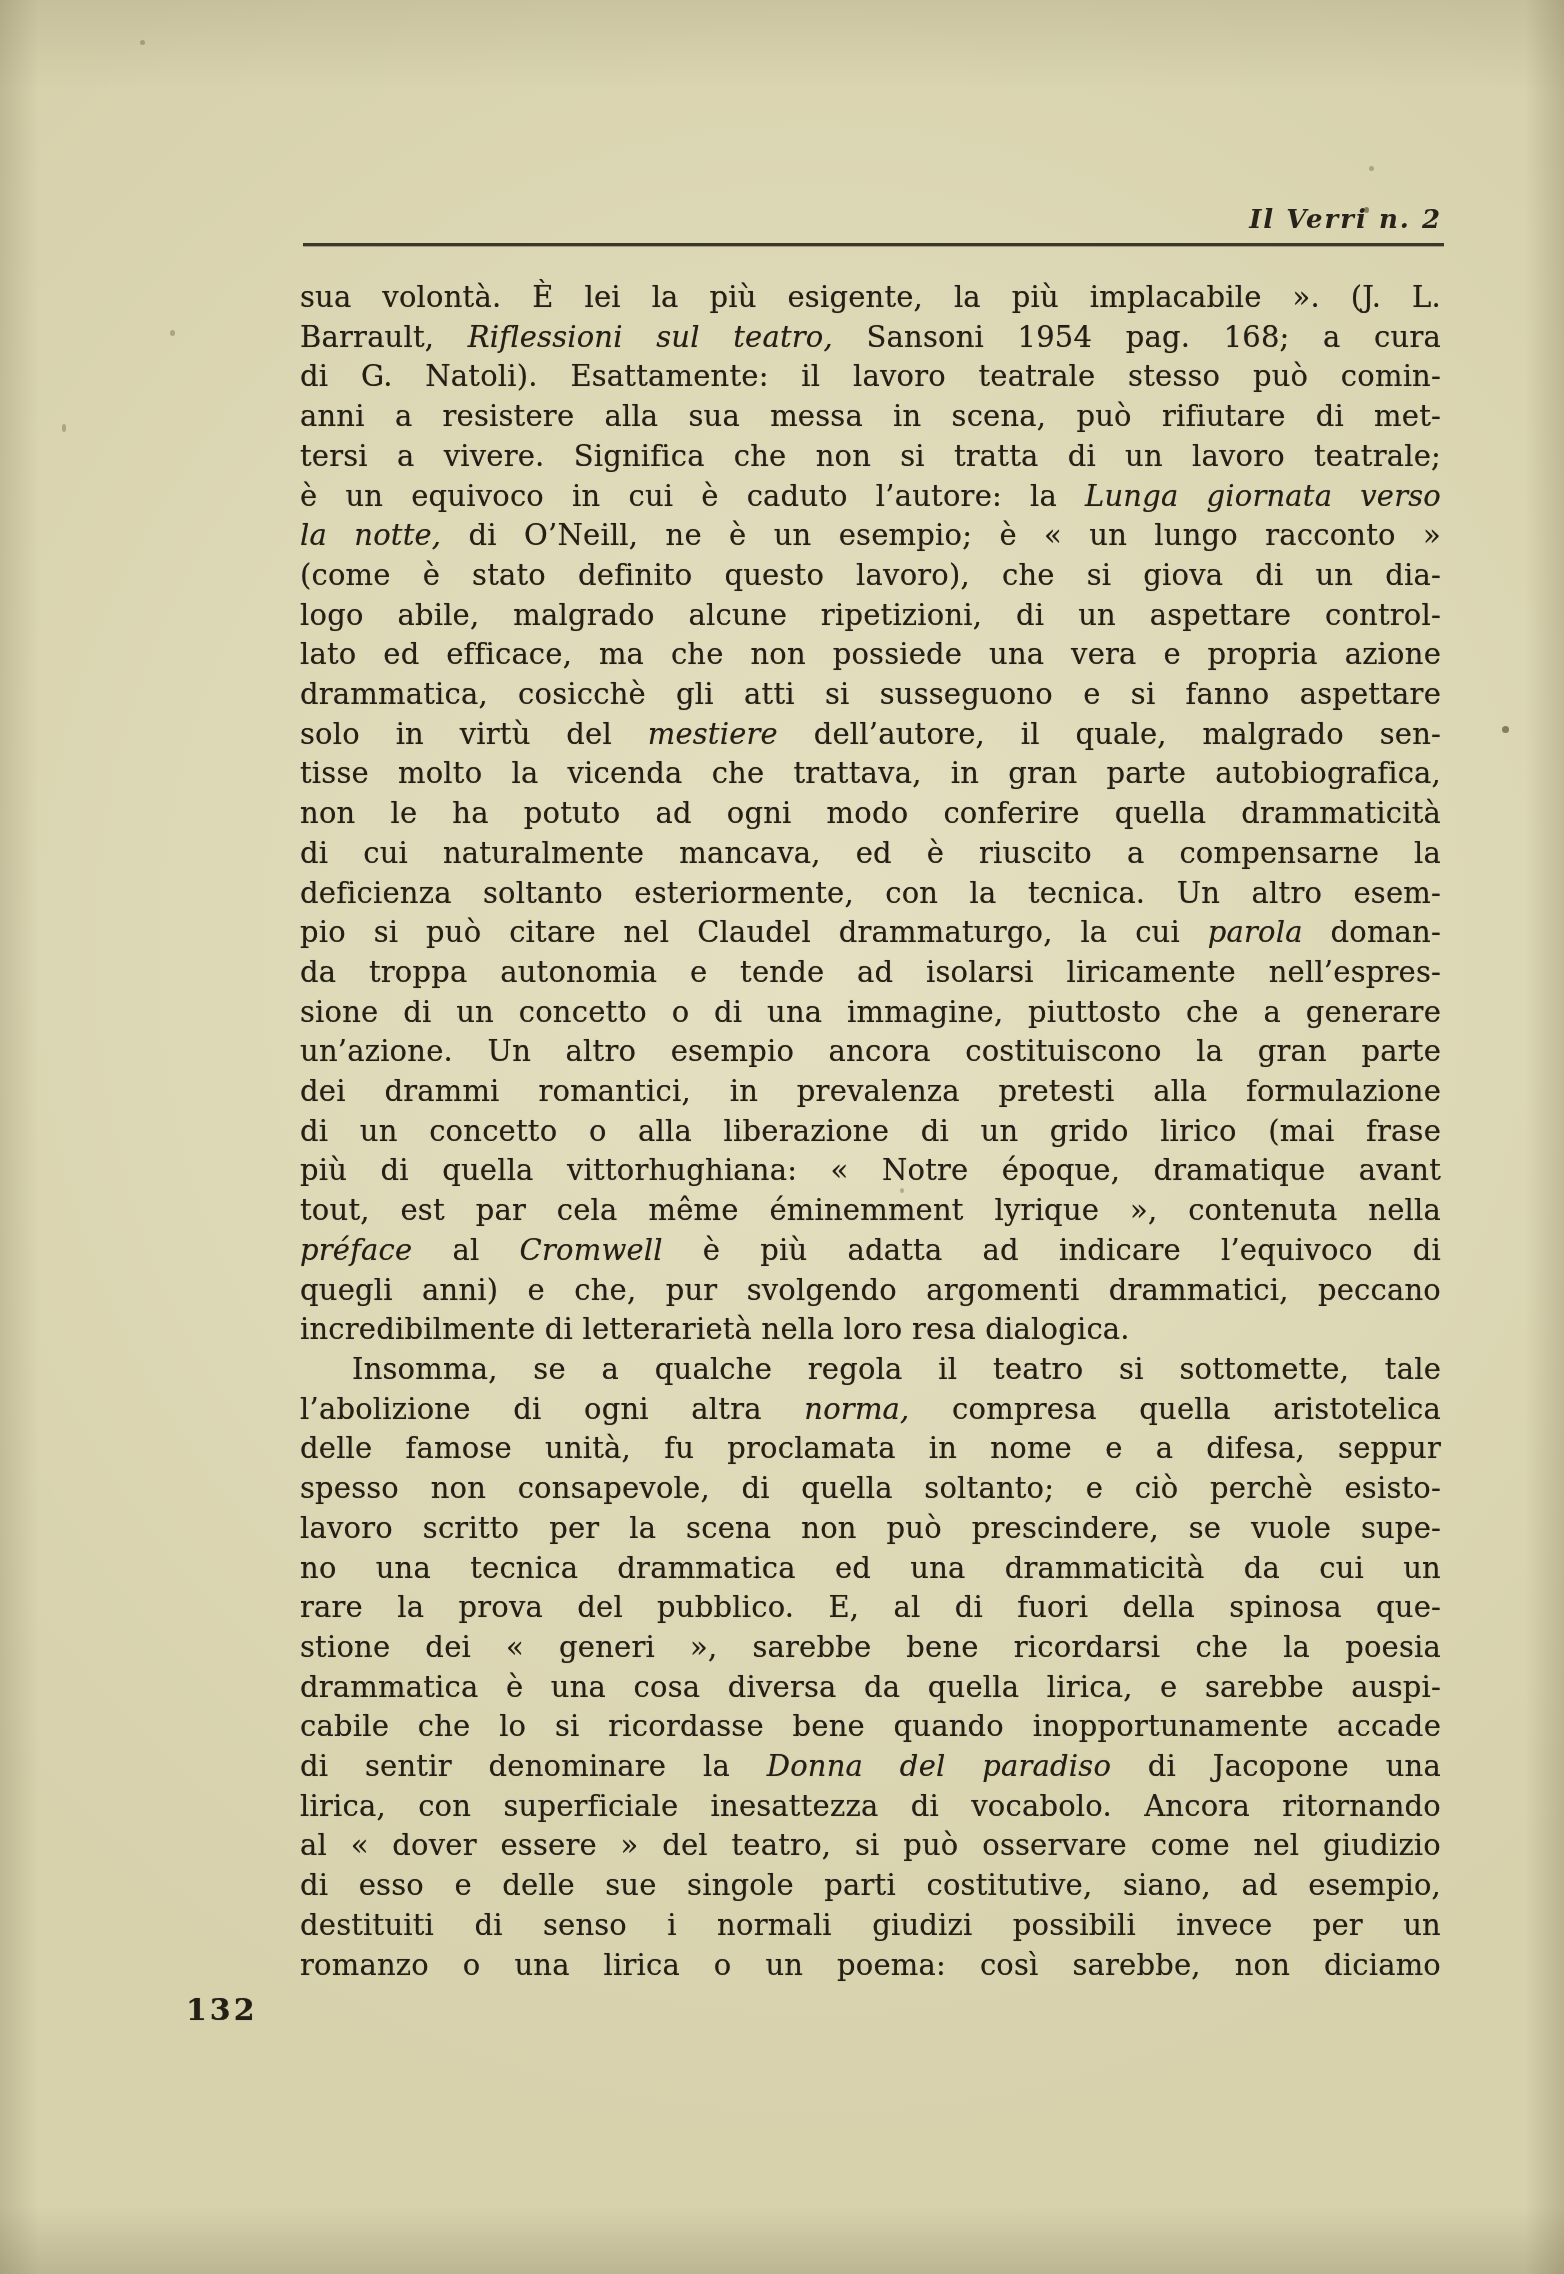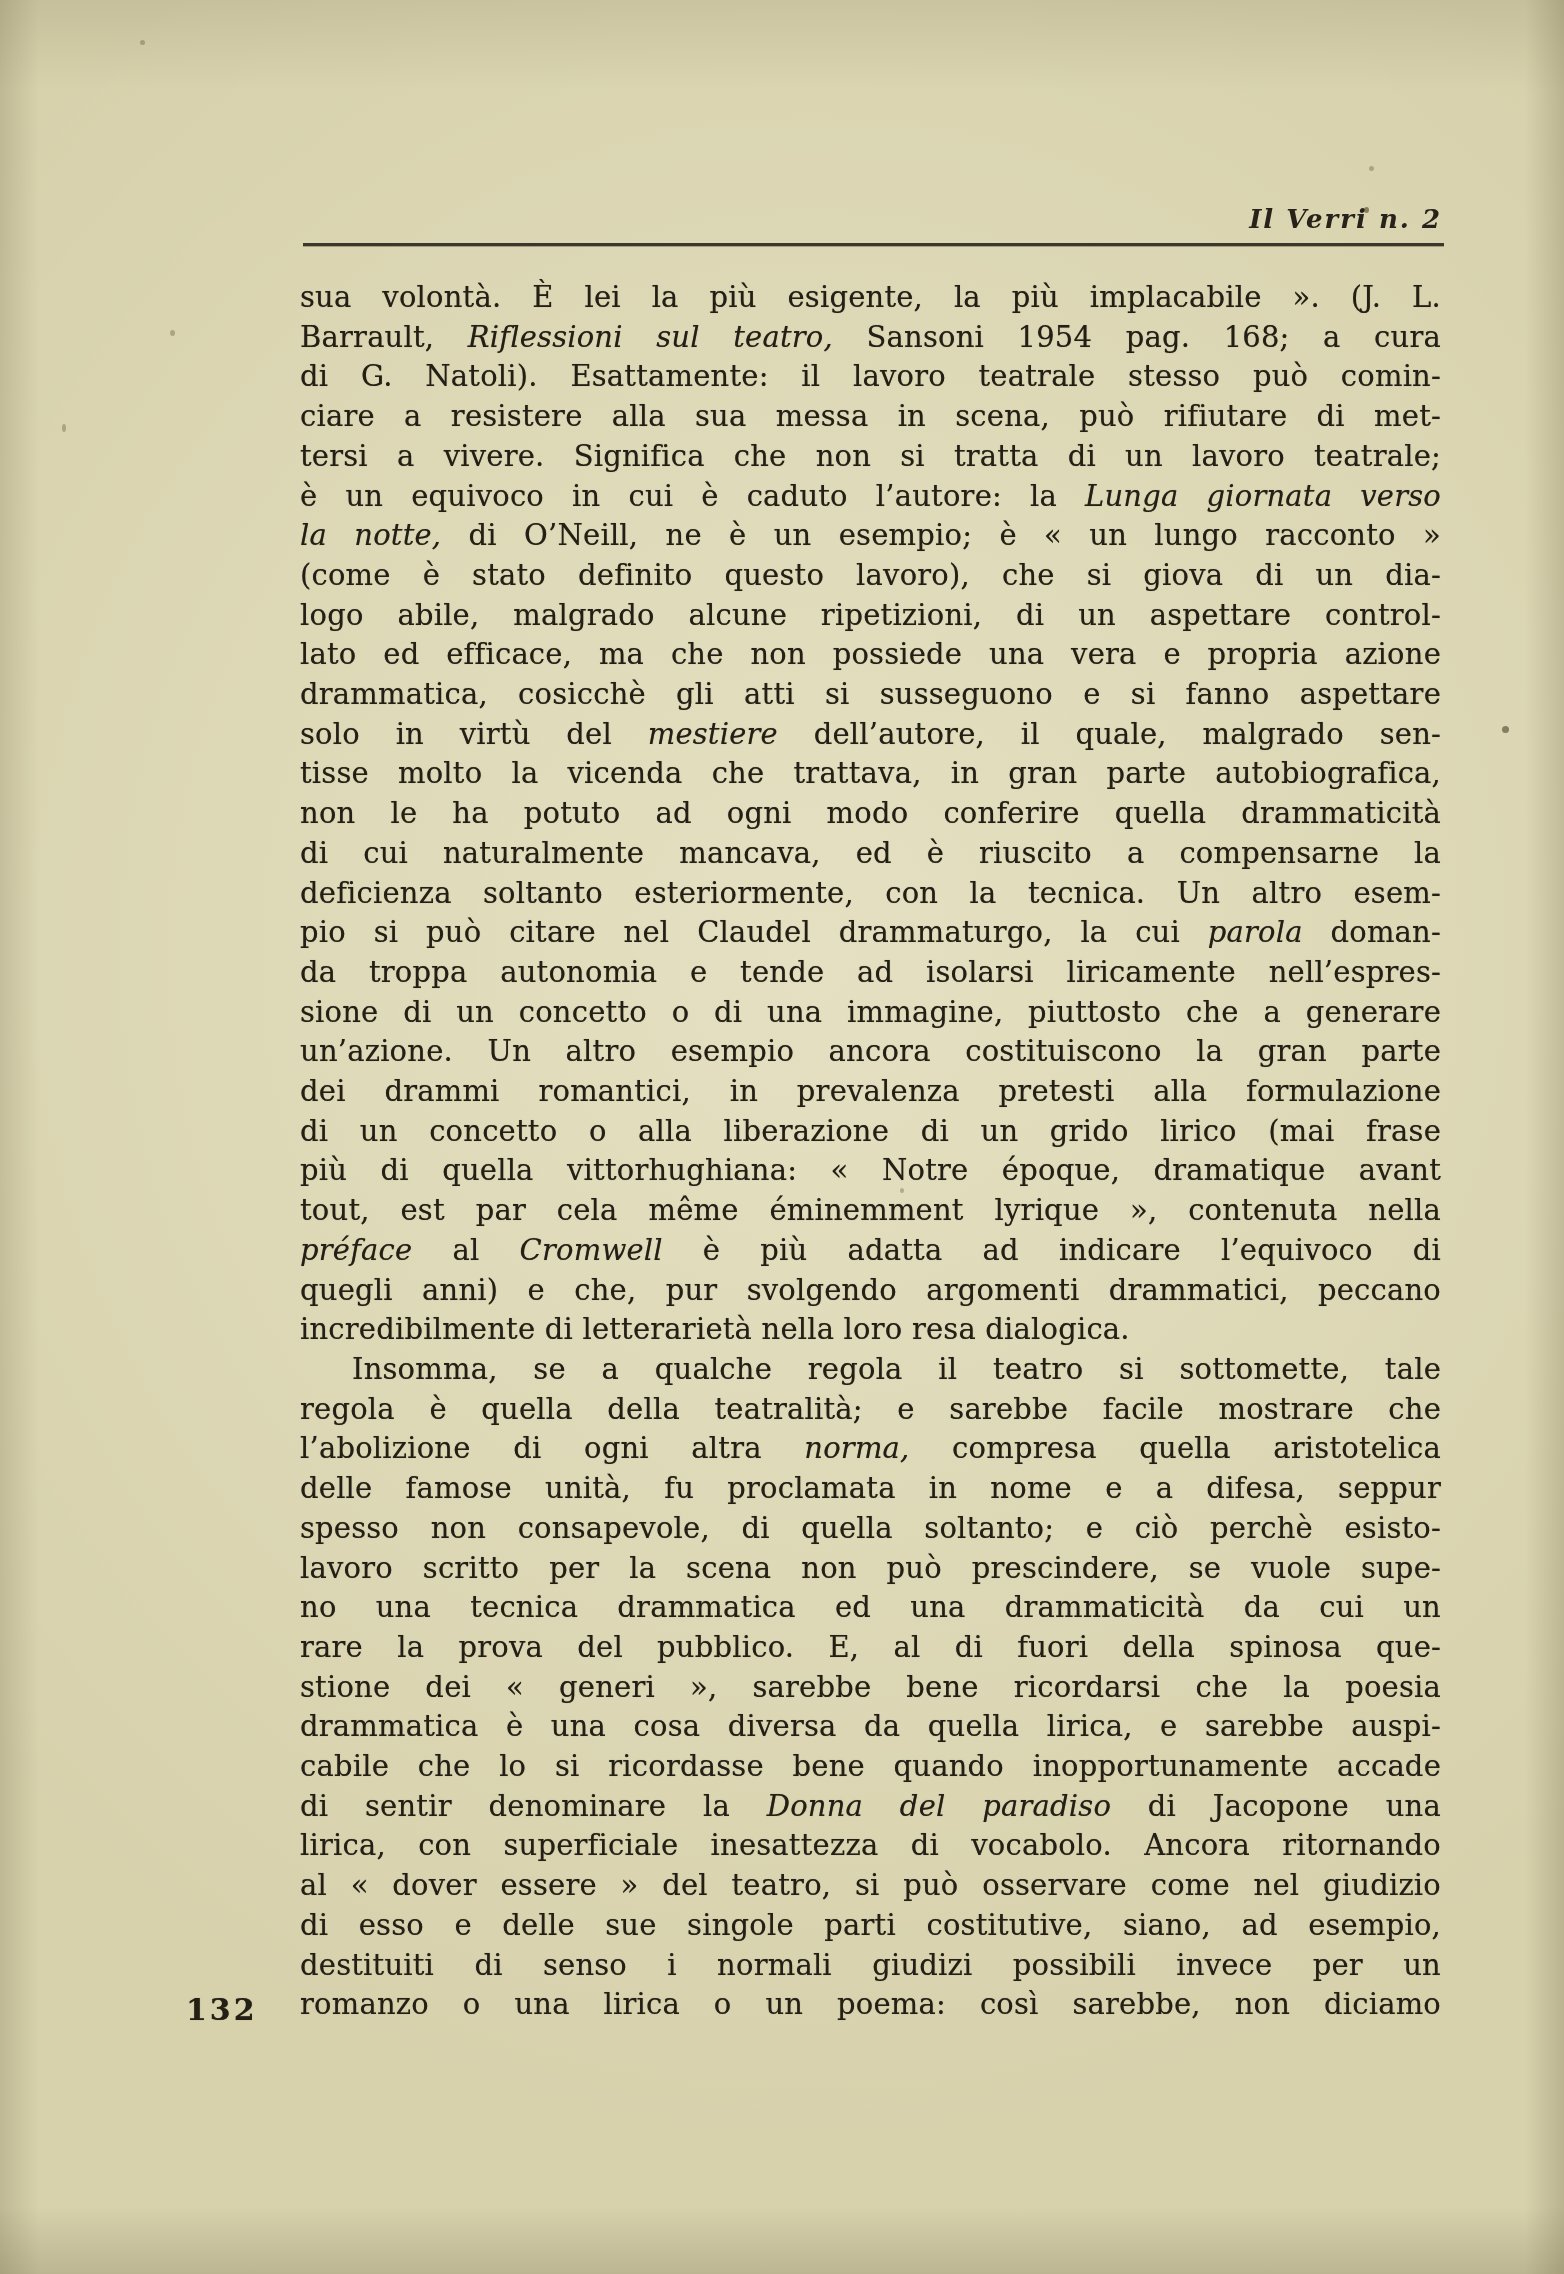--- a/index.html
+++ b/index.html
@@ -83,21 +83,21 @@
 </head>
 <body>
 
 <div class="page" style="--paper: #d7d1ac; --ink: #231f15;">
   <div class="running-head">Il Verri n. 2</div>
   <div class="head-rule"></div>
   <div class="body-text">
       <div class="line"><span>sua volontà. È lei la più esigente, la più implacabile ». (J. L.</span></div>
       <div class="line"><span>Barrault, </span><i>Riflessioni sul teatro,</i><span> Sansoni 1954 pag. 168; a cura</span></div>
       <div class="line"><span>di G. Natoli). Esattamente: il lavoro teatrale stesso può comin-</span></div>
-      <div class="line"><span>ciare a resistere alla sua messa in scena, può rifiutare di met-</span></div>
+      <div class="line"><span>anni a resistere alla sua messa in scena, può rifiutare di met-</span></div>
       <div class="line"><span>tersi a vivere. Significa che non si tratta di un lavoro teatrale;</span></div>
       <div class="line"><span>è un equivoco in cui è caduto l’autore: la </span><i>Lunga giornata verso</i></div>
       <div class="line"><i>la notte,</i><span> di O’Neill, ne è un esempio; è « un lungo racconto »</span></div>
       <div class="line"><span>(come è stato definito questo lavoro), che si giova di un dia-</span></div>
       <div class="line"><span>logo abile, malgrado alcune ripetizioni, di un aspettare control-</span></div>
       <div class="line"><span>lato ed efficace, ma che non possiede una vera e propria azione</span></div>
       <div class="line"><span>drammatica, cosicchè gli atti si susseguono e si fanno aspettare</span></div>
       <div class="line"><span>solo in virtù del </span><i>mestiere</i><span> dell’autore, il quale, malgrado sen-</span></div>
       <div class="line"><span>tisse molto la vicenda che trattava, in gran parte autobiografica,</span></div>
       <div class="line"><span>non le ha potuto ad ogni modo conferire quella drammaticità</span></div>
@@ -108,21 +108,20 @@
       <div class="line"><span>sione di un concetto o di una immagine, piuttosto che a generare</span></div>
       <div class="line"><span>un’azione. Un altro esempio ancora costituiscono la gran parte</span></div>
       <div class="line"><span>dei drammi romantici, in prevalenza pretesti alla formulazione</span></div>
       <div class="line"><span>di un concetto o alla liberazione di un grido lirico (mai frase</span></div>
       <div class="line"><span>più di quella vittorhughiana: « Notre époque, dramatique avant</span></div>
       <div class="line"><span>tout, est par cela même éminemment lyrique », contenuta nella</span></div>
       <div class="line"><i>préface</i><span> al </span><i>Cromwell</i><span> è più adatta ad indicare l’equivoco di</span></div>
       <div class="line"><span>quegli anni) e che, pur svolgendo argomenti drammatici, peccano</span></div>
       <div class="line para-end"><span>incredibilmente di letterarietà nella loro resa dialogica.</span></div>
       <div class="line indent"><span>Insomma, se a qualche regola il teatro si sottomette, tale</span></div>
-      <div class="line"><span>regola è quella della teatralità; e sarebbe facile mostrare che</span></div>
       <div class="line"><span>l’abolizione di ogni altra </span><i>norma,</i><span> compresa quella aristotelica</span></div>
       <div class="line"><span>delle famose unità, fu proclamata in nome e a difesa, seppur</span></div>
       <div class="line"><span>spesso non consapevole, di quella soltanto; e ciò perchè esisto-</span></div>
       <div class="line"><span>lavoro scritto per la scena non può prescindere, se vuole supe-</span></div>
       <div class="line"><span>no una tecnica drammatica ed una drammaticità da cui un</span></div>
       <div class="line"><span>rare la prova del pubblico. E, al di fuori della spinosa que-</span></div>
       <div class="line"><span>stione dei « generi », sarebbe bene ricordarsi che la poesia</span></div>
       <div class="line"><span>drammatica è una cosa diversa da quella lirica, e sarebbe auspi-</span></div>
       <div class="line"><span>cabile che lo si ricordasse bene quando inopportunamente accade</span></div>
       <div class="line"><span>di sentir denominare la </span><i>Donna del paradiso</i><span> di Jacopone una</span></div>

